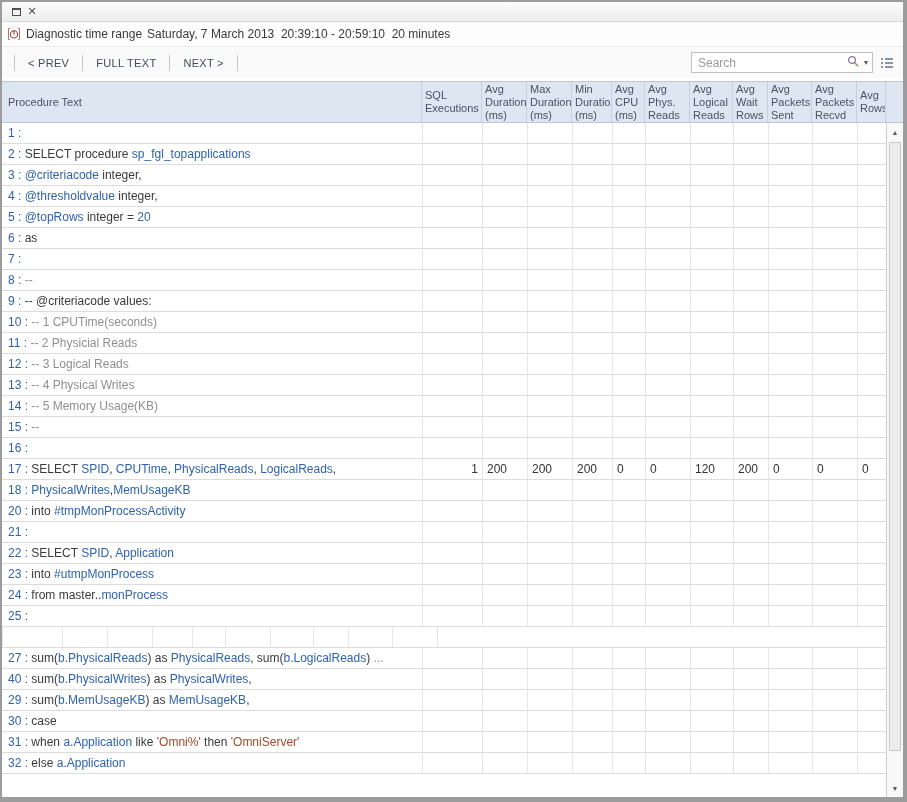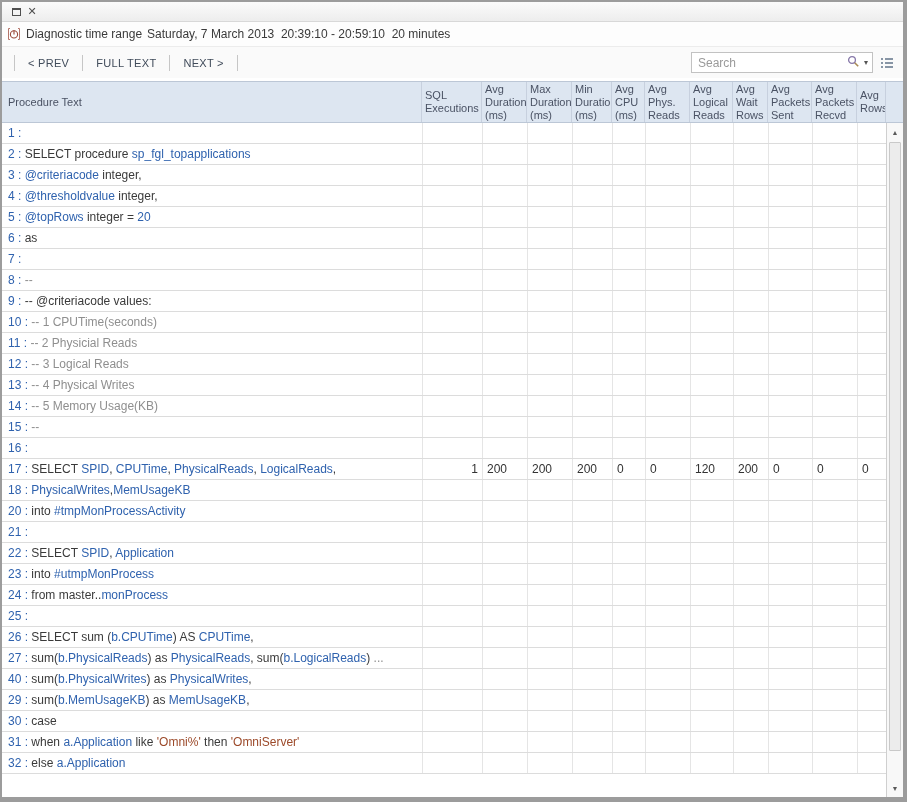--- a/index.html
+++ b/index.html
@@ -503,21 +503,20 @@
           <div class="cell metric" style="width: 40px;"></div>
           <div class="cell metric" style="width: 33px;"></div>
           <div class="cell metric" style="width: 45px;"></div>
           <div class="cell metric" style="width: 43px;"></div>
           <div class="cell metric" style="width: 35px;"></div>
           <div class="cell metric" style="width: 44px;"></div>
           <div class="cell metric" style="width: 45px;"></div>
           <div class="cell metric" style="width: 29px;"></div>
         </div>
         <div class="trow">
-          <div class="cell proc"><span class="lnum">26 : </span><span class="seg-k">SELECT sum (</span><span class="seg-i">b.CPUTime</span><span class="seg-k">) AS </span><span class="seg-i">CPUTime</span><span class="seg-k">,</span></div>
           <div class="cell metric num-right" style="width: 60px;"></div>
           <div class="cell metric" style="width: 45px;"></div>
           <div class="cell metric" style="width: 45px;"></div>
           <div class="cell metric" style="width: 40px;"></div>
           <div class="cell metric" style="width: 33px;"></div>
           <div class="cell metric" style="width: 45px;"></div>
           <div class="cell metric" style="width: 43px;"></div>
           <div class="cell metric" style="width: 35px;"></div>
           <div class="cell metric" style="width: 44px;"></div>
           <div class="cell metric" style="width: 45px;"></div>

